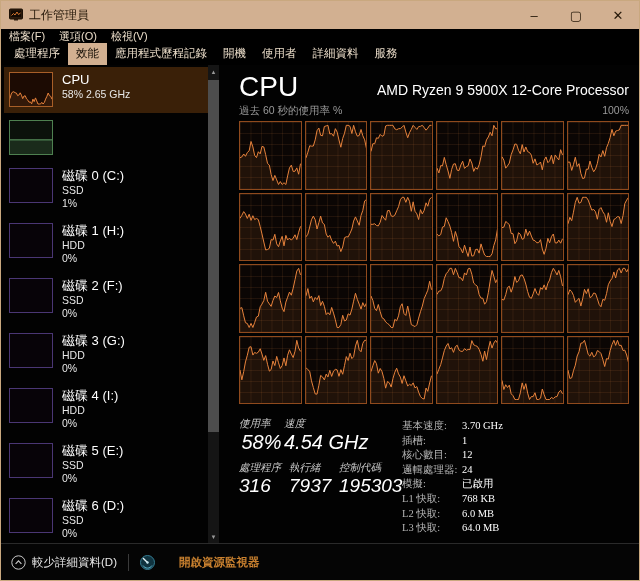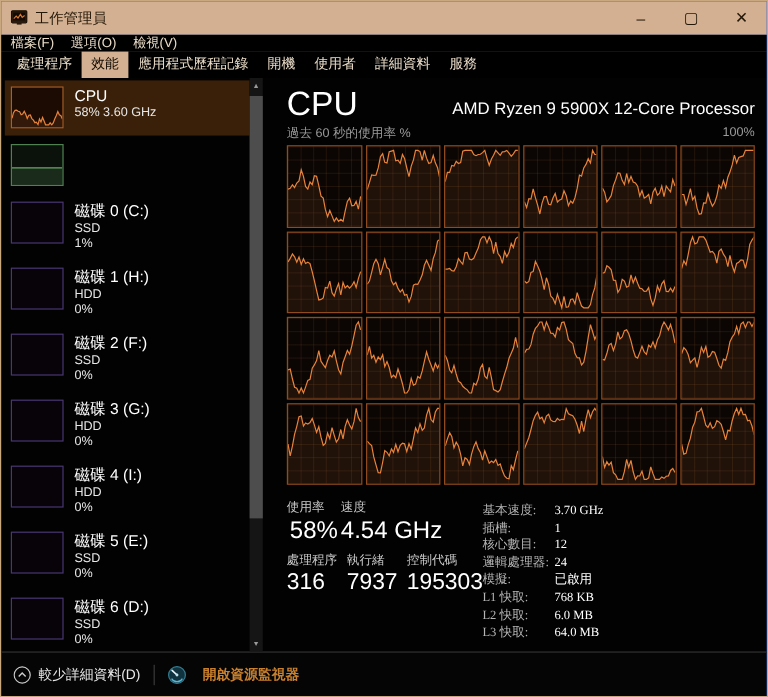--- a/index.html
+++ b/index.html
@@ -66,35 +66,35 @@
     background-size:100% 11px,10.5px 100%;}
   .core-cell svg{position:absolute;inset:0;width:100%;height:100%;}
 
   
   .stats{margin-top:13px;position:relative;height:130px;}
   .stats-left{position:absolute;left:0;top:0;}
   .stat-label{font-size:10.5px;color:#c9c9c9;line-height:13px;}
   .stat-value-lg{font-size:20px;font-weight:300;color:#fff;line-height:24px;text-align:center;}
   .stat-value-md{font-size:19px;font-weight:300;color:#fff;line-height:23px;}
   .stat-value-sm{font-size:17px;font-weight:300;color:#fff;line-height:21px;}
-  .stat-row{display:flex;margin-bottom:7px;}
+  .stat-row{display:flex;margin-bottom:7px;font-style:italic;}
   .stat-col1{min-width:45px;margin-right:0;}
   .stat-colA{min-width:50px;}
   .stat-colB{min-width:50px;}
   .stats-right{position:absolute;left:163px;top:2px;font-family:Liberation Serif, serif;}
   .detail-row{display:flex;line-height:14.6px;}
   .detail-label{width:60px;font-size:10.5px;color:#b5b5b5;white-space:nowrap;}
   .detail-value{font-size:10.5px;color:#fff;white-space:nowrap;margin-left:0px;}
 
   
   .footer{height:37px;border-top:1px solid #2a2a2a;background:#050505;display:flex;align-items:center;
     padding-left:10px;flex-shrink:0;}
   .footer .less{display:flex;align-items:center;gap:6px;font-size:11.5px;color:#e8e8e8;}
   .footer .divider{width:1px;height:17px;background:#3a3a3a;margin:0 11px;}
-  .footer .rm-link{display:flex;align-items:flex-end;gap:14px;font-size:11.5px;font-weight:bold;color:#c8802f;}
+  .footer .rm-link{display:flex;align-items:flex-end;gap:24px;font-size:11.5px;font-weight:bold;color:#c8802f;}
 </style>
 </head>
 <body>
 
 <div class="window">
 
   <div class="titlebar">
     <svg class="app-icon" viewBox="0 0 14 14">
       <rect x="0.5" y="1" width="13" height="10" rx="1" fill="#2b1a0c" stroke="#1c1005"></rect>
       <rect x="2" y="2.5" width="10" height="6.5" fill="#120a04"></rect>
@@ -130,21 +130,21 @@
       <div id="sidebar-items">
           <div class="side-item selected">
             <div class="thumb cpu">
               <svg viewBox="0 0 44 35" preserveAspectRatio="none">
                 <polygon points="0,35 0.0,27.2 1.3,22.2 2.7,20.1 4.0,19.9 5.3,20.9 6.7,21.3 8.0,24.0 9.3,23.4 10.7,21.0 12.0,23.6 13.3,27.2 14.7,24.4 16.0,24.2 17.3,27.4 18.7,28.8 20.0,31.0 21.3,30.6 22.7,32.7 24.0,27.7 25.3,30.4 26.7,26.4 28.0,29.6 29.3,32.9 30.7,32.9 32.0,32.9 33.3,31.1 34.7,32.9 36.0,31.2 37.3,27.7 38.7,24.7 40.0,21.2 41.3,24.0 42.7,24.8 44.0,27.8 44,35" fill="rgba(226,131,60,0.12)"></polygon>
                 <polyline points="0.0,27.2 1.3,22.2 2.7,20.1 4.0,19.9 5.3,20.9 6.7,21.3 8.0,24.0 9.3,23.4 10.7,21.0 12.0,23.6 13.3,27.2 14.7,24.4 16.0,24.2 17.3,27.4 18.7,28.8 20.0,31.0 21.3,30.6 22.7,32.7 24.0,27.7 25.3,30.4 26.7,26.4 28.0,29.6 29.3,32.9 30.7,32.9 32.0,32.9 33.3,31.1 34.7,32.9 36.0,31.2 37.3,27.7 38.7,24.7 40.0,21.2 41.3,24.0 42.7,24.8 44.0,27.8" fill="none" stroke="#e8833c" stroke-width="1" vector-effect="non-scaling-stroke"></polyline>
               </svg>
             </div>
             <div class="side-text">
               <div class="side-title">CPU</div>
-              <div class="side-line">58% 3.60 GHz</div>
+              <div class="side-line">58% 2.65 GHz</div>
             </div>
           </div>
           <div class="side-item">
             <div class="thumb memory">
               <svg viewBox="0 0 44 35" preserveAspectRatio="none">
                 <rect x="0" y="20" width="44" height="15" fill="rgba(90,150,94,0.20)"></rect>
                 <line x1="0" y1="20" x2="44" y2="20" stroke="#67a86b" stroke-width="1"></line>
               </svg>
             </div>
           </div>

